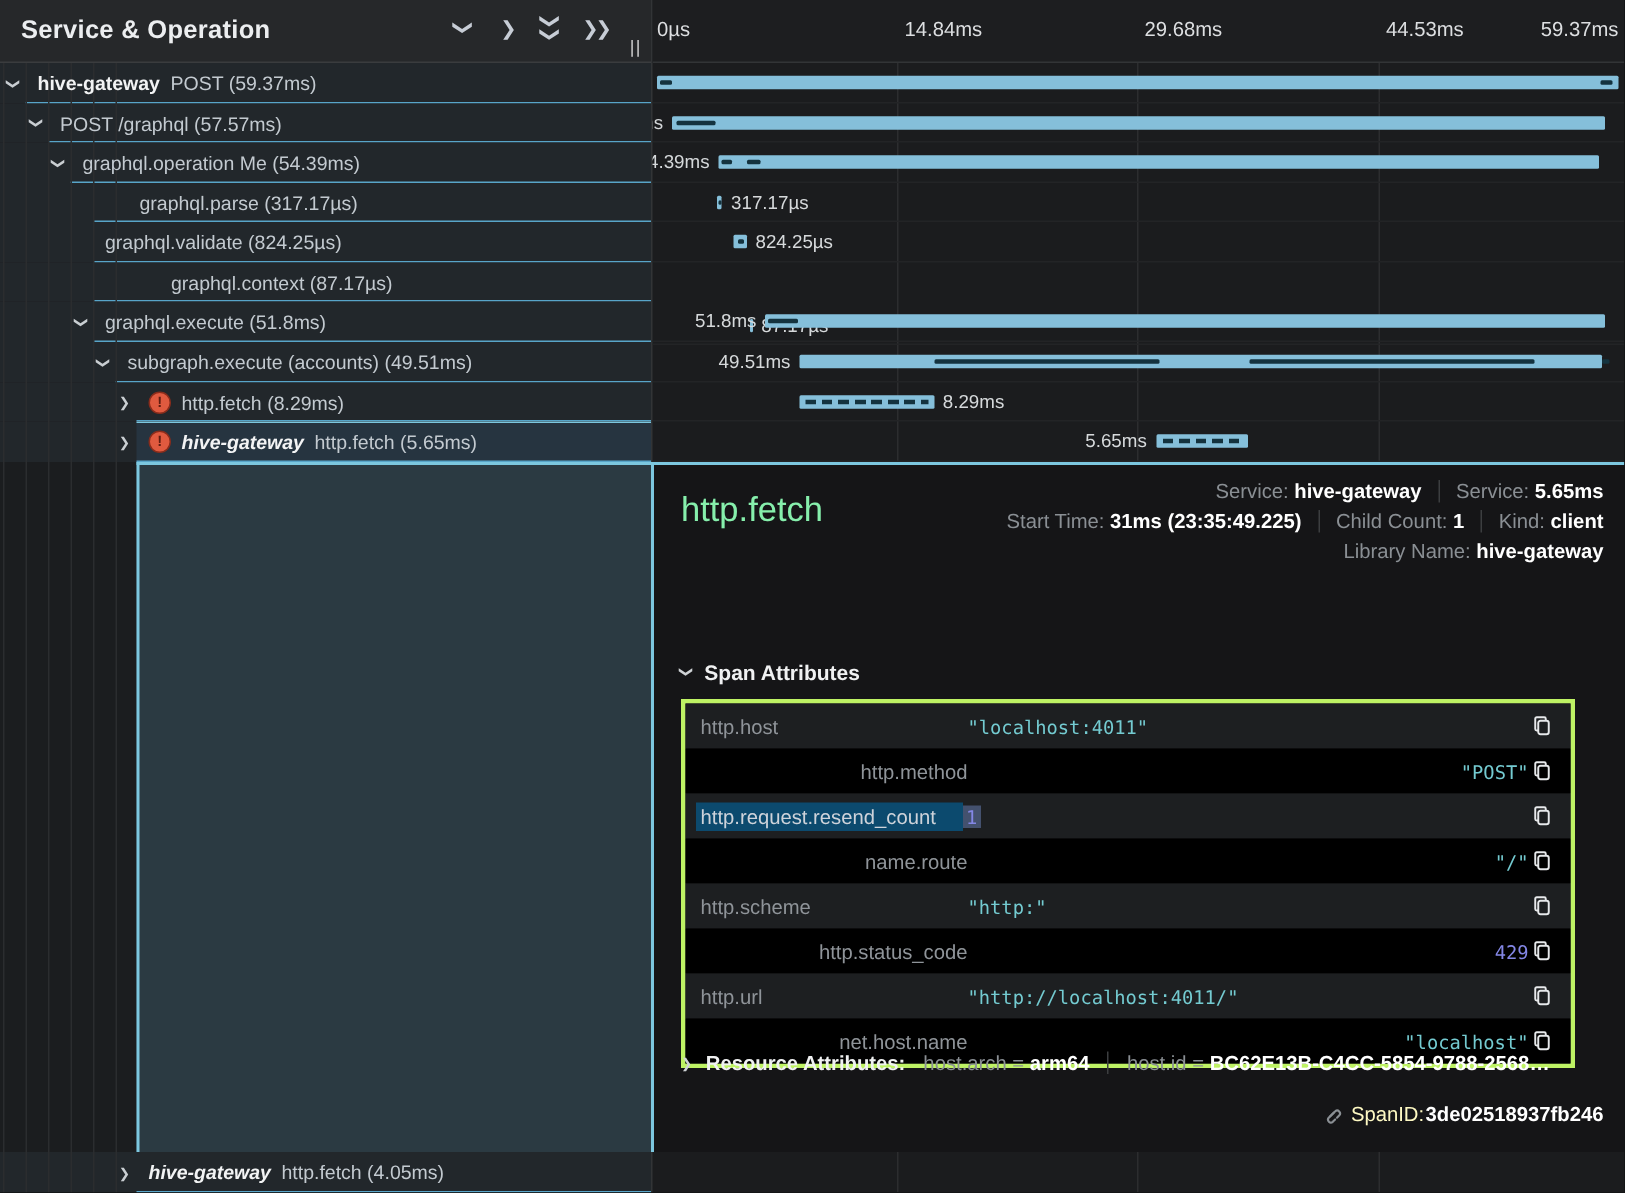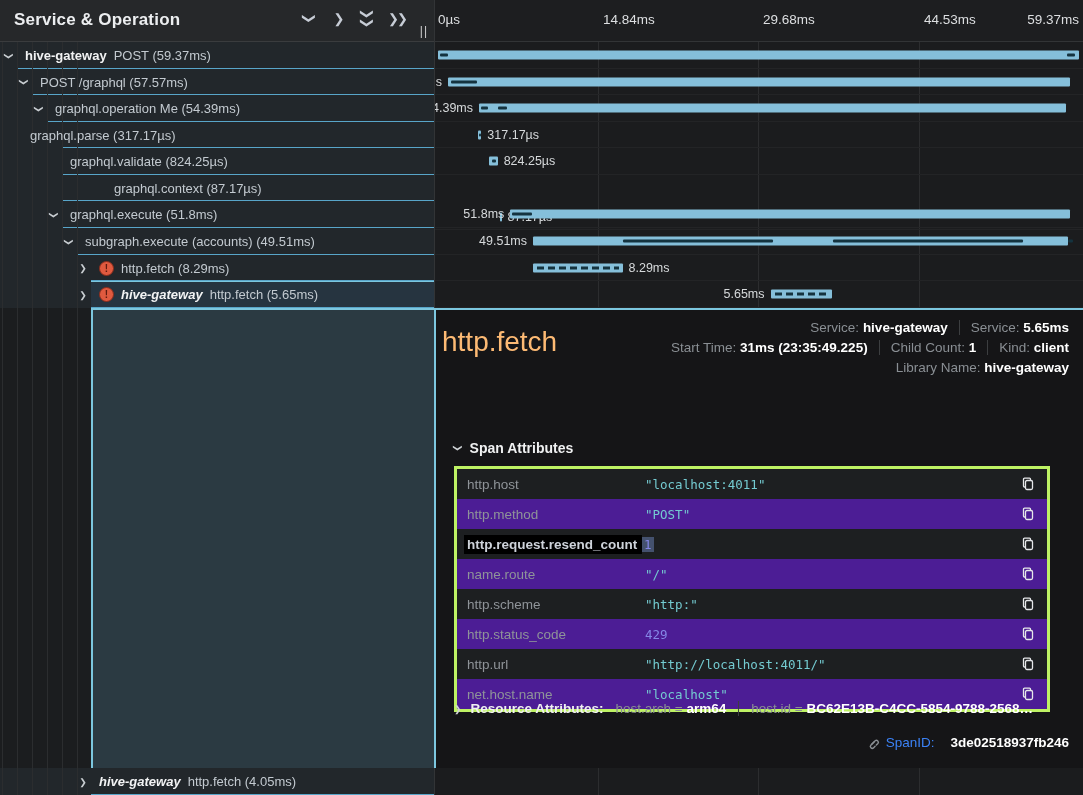--- a/index.html
+++ b/index.html
@@ -44,53 +44,53 @@
   .gridline { position:absolute; top:0; width:1px; height:795px; background:#2c2d2f; z-index:0; }
   .tl-row { position:absolute; left:0; width:649px; border-bottom:1px solid #232426; z-index:1; }
   .bar { position:absolute; height:9px; top:50%; transform:translateY(-50%); background:#85bfda; border-radius:1px; cursor:pointer; }
   .bar-dash { position:absolute; top:3px; height:3px; background:#14333f; border-radius:1px; }
   .bar-dashline { position:absolute; top:3px; height:3px; background:repeating-linear-gradient(90deg,#14333f 0 7px,transparent 7px 11px); }
   .bar-label { position:absolute; top:50%; transform:translateY(-50%); color:#d6d9db; font-size:12.5px; white-space:nowrap; }
   .bar-label.left { transform:translate(-100%,-50%); }
 
   
   #detail { position:absolute; left:434px; top:308px; width:649px; height:460px; background:#151517; border-top:2px solid #7cc7df; border-left:2px solid #7cc7df; z-index:6; }
-  #detail-title { position:absolute; left:6px; top:16px; font-size:28px; color:#fdba74; }
+  #detail-title { position:absolute; left:18px; top:16px; font-size:23px; color:#86efac; }
   #meta { position:absolute; right:14px; top:10px; text-align:right; }
   .meta-line { margin-bottom:5px; font-size:13.5px; white-space:nowrap; }
   .meta-pair { display:inline-block; }
   .meta-pair + .meta-pair { border-left:1px solid #3c3e40; padding-left:11px; margin-left:11px; }
   .meta-label { color:#8a8f94; }
   .meta-value { color:#ffffff; font-weight:bold; }
 
   #attr-section { position:absolute; left:18px; top:130px; width:596px; }
   #attr-header { display:flex; align-items:center; margin-bottom:10px; cursor:pointer; }
   #attr-header .sec-chevron { color:#cfd3d6; font-size:9px; transform:rotate(90deg); margin-right:8px; }
   #attr-header .sec-title { color:#f0f1f2; font-weight:bold; font-size:14px; }
   #attr-table { border:3px solid #bef264; }
   .attr-row { display:flex; align-items:center; height:30px; padding:0 10px; }
   .attr-row.odd { background:#1d1f21; }
-  .attr-row.even { background:#4c1d95; }
+  .attr-row.even { background:#000000;text-align:right; }
   .attr-key { width:178px; flex:0 0 auto; color:#8f9499; font-size:13.5px; white-space:nowrap; }
-  .attr-key.sel { background:#000000; color:#ced3da; padding:2px 3px; margin-left:-3px;font-weight:bold; }
+  .attr-key.sel { background:#0c4a6e; color:#ced3da; padding:2px 3px; margin-left:-3px; }
   .attr-value { flex:1 1 auto; font-family:"DejaVu Sans Mono", monospace; font-size:12.5px; color:#74cbd1; white-space:nowrap; overflow:hidden; }
   .attr-value.num { color:#8487e6; }
   .attr-value .selwrap { background:#44516e; padding:2px 2px; }
   .copy-btn { flex:0 0 auto; width:18px; height:18px; cursor:pointer; color:#e6e8ea; }
   .copy-btn svg { width:16px; height:16px; display:block; margin:1px auto; }
 
   #resource-line { position:absolute; left:18px; bottom:52px; display:flex; align-items:center; white-space:nowrap; font-size:13.5px; }
   #resource-line .sec-chevron { color:#cfd3d6; font-size:9px; margin-right:9px; }
   #resource-title { color:#f0f1f2; font-weight:bold; margin-right:12px; cursor:pointer; }
   .res-pair { color:#8a8f94; }
   .res-pair .res-val { color:#ffffff; font-weight:bold; }
   .res-pair + .res-pair { border-left:1px solid #3c3e40; padding-left:12px; margin-left:12px; }
   #spanid-line { position:absolute; right:14px; bottom:18px; display:flex; align-items:center; font-size:13.5px; }
   #spanid-line svg { width:14px; height:14px; margin-right:6px; }
-  #spanid-label { color:#3b82f6; margin-right:16px; }
+  #spanid-label { color:#fef9c3; margin-right:1px; }
   #spanid-value { color:#ffffff; font-weight:bold; }
 </style>
 </head>
 <body>
 
 <div id="app">
 
   <div id="timeline">
     <div id="tl-gridlines">
         <div class="gridline" style="left: 163px;"></div>
@@ -202,21 +202,21 @@
         </div>
         <div class="tree-row" style="top: 95px; height: 27px;">
           <div class="tree-box" style="left: 47px;"></div>
           <span class="tree-chevron down" style="left: 34px;">❯</span>
           <div class="tree-inner" style="padding-left: 55px;">
             <span class="tree-label">graphql.operation Me (54.39ms)</span>
           </div>
         </div>
         <div class="tree-row" style="top: 122px; height: 26px;">
           <div class="tree-box" style="left: 62px;"></div>
-          <div class="tree-inner" style="padding-left: 30px;">
+          <div class="tree-inner" style="padding-left: 93px;">
             <span class="tree-label">graphql.parse (317.17µs)</span>
           </div>
         </div>
         <div class="tree-row" style="top: 148px; height: 27px;">
           <div class="tree-box" style="left: 62px;"></div>
           <div class="tree-inner" style="padding-left: 70px;">
             <span class="tree-label">graphql.validate (824.25µs)</span>
           </div>
         </div>
         <div class="tree-row" style="top: 175px; height: 26px; padding-left: 44px;">

